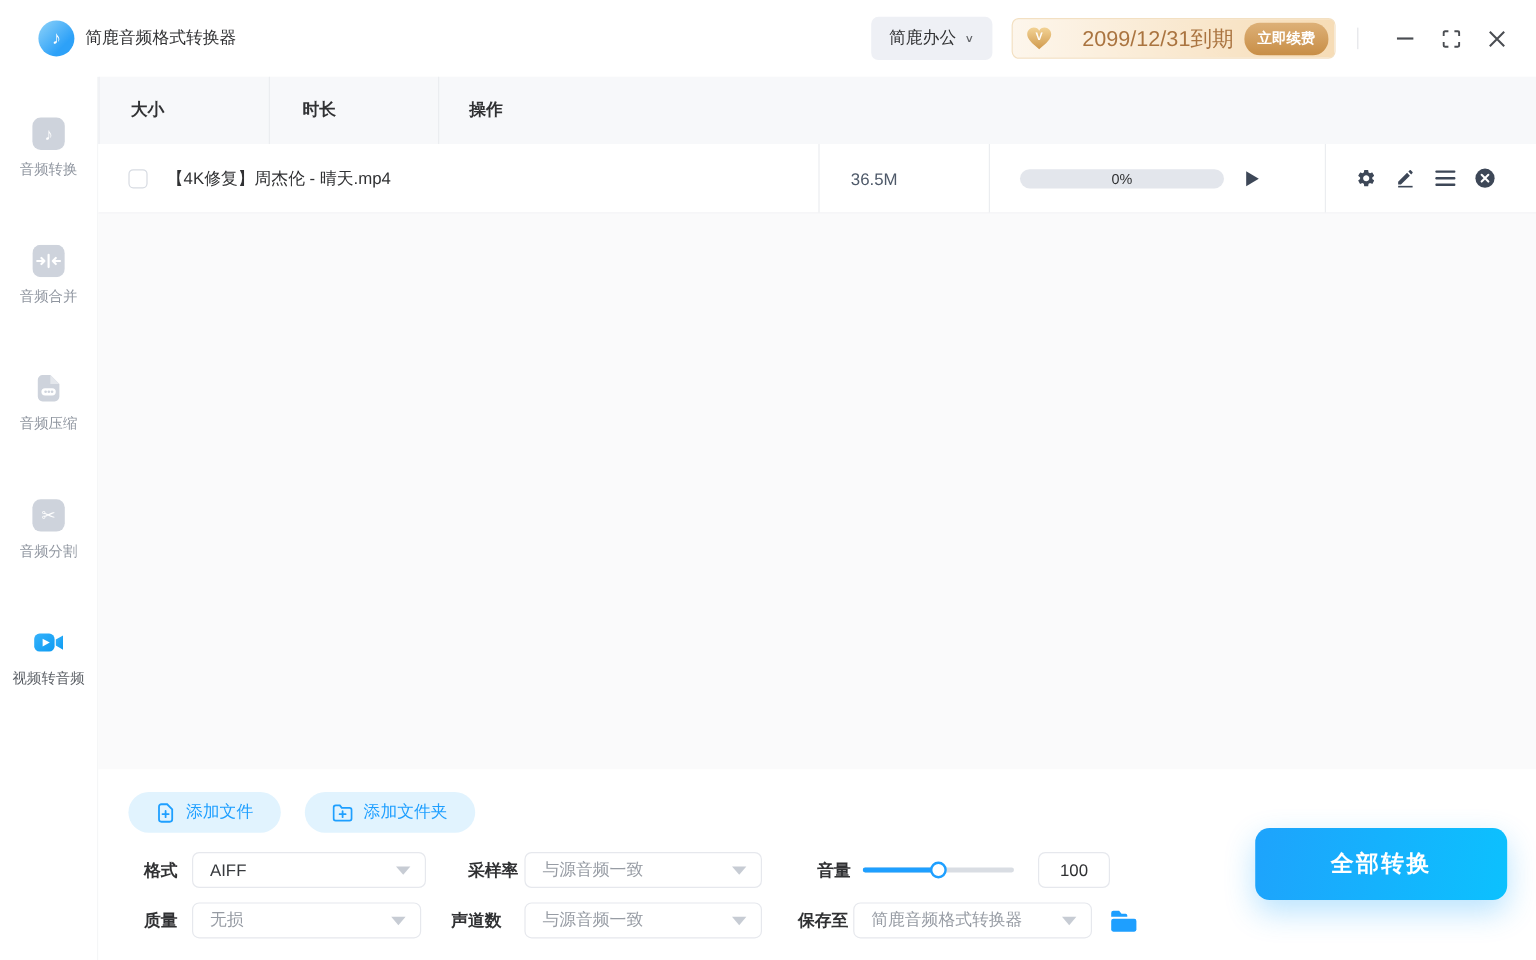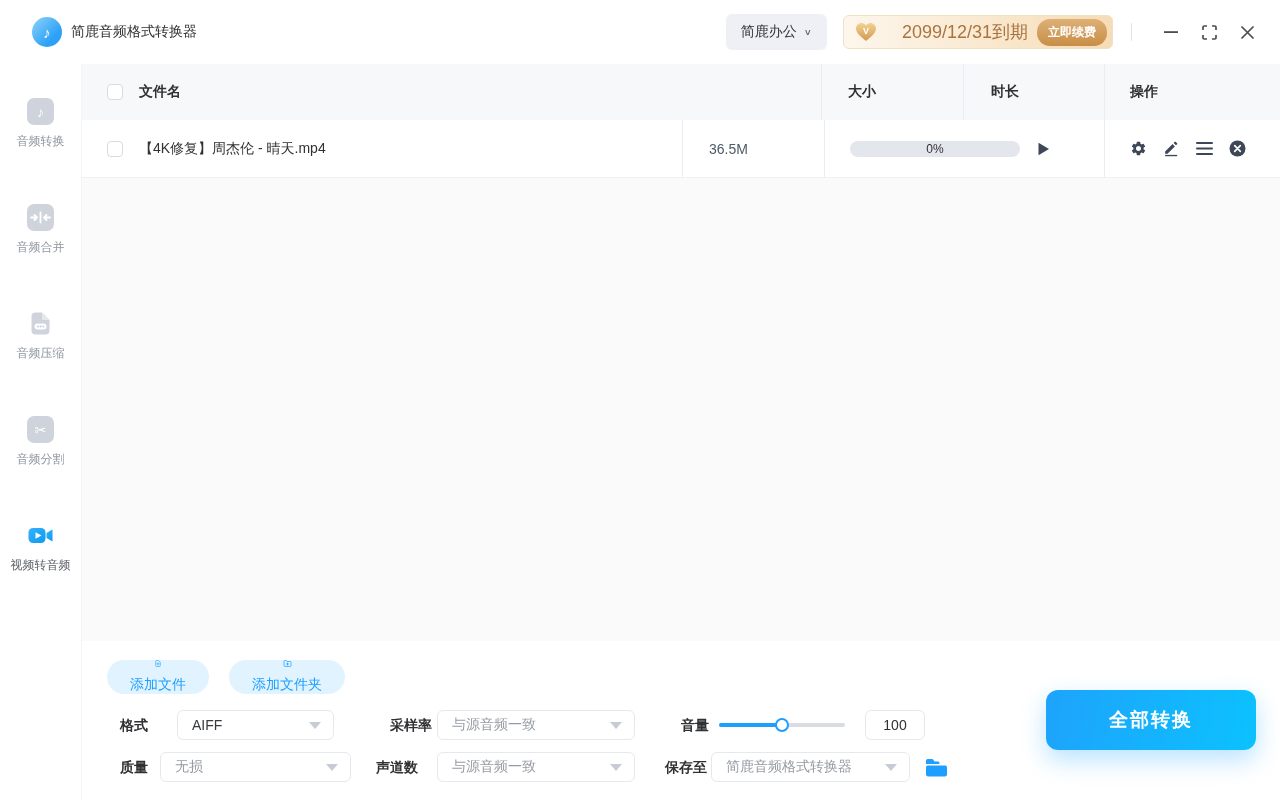--- a/index.html
+++ b/index.html
@@ -57,21 +57,21 @@
   .progress-label { position:absolute; inset:0; text-align:center; font-size:12px; line-height:16px; color:#303133; }
   .row-play { margin-left:17px; cursor:pointer; display:flex; align-items:center; }
   .op-icon { margin-right:16px; cursor:pointer; display:flex; align-items:center; }
 
   .filler { flex:1; background:#fafafb; }
 
   
   .panel { height:159px; background:#fff; position:relative; flex:0 0 auto; }
   .btn-row { position:absolute; left:25px; top:19px; display:flex; gap:20px; }
   .soft-btn { height:34px; border-radius:17px; background:#e1f3fe; color:#1e9fff; font-size:14px;
-    display:flex; align-items:center; gap:9px; padding:0 23px; cursor:pointer; white-space:nowrap;flex-direction:column; }
+    display:flex; align-items:center; gap:9px; padding:0 23px; cursor:pointer; white-space:nowrap; }
 
   .fld-label { position:absolute; font-size:14px; font-weight:bold; color:#303133; line-height:30px; }
   .select { position:absolute; height:30px; border:1px solid #e6e8ed; border-radius:6px; background:#fff;
     display:flex; align-items:center; padding:0 12px 0 14px; cursor:pointer; }
   .select .val { flex:1; font-size:14px; color:#979ca4; white-space:nowrap; overflow:hidden; }
   .select .val.dark { color:#36393d; }
   .caret-down { width:0; height:0; border-left:6px solid transparent; border-right:6px solid transparent;
     border-top:7px solid #c7ccd4; flex:0 0 auto; }
 
   .slider { position:absolute; width:126px; height:30px; cursor:pointer; }
@@ -202,24 +202,20 @@
           <path d="M8.5 10.2 L14.5 13.5 L8.5 16.8 Z" fill="#fff"></path>
         </svg>
       </div>
       <div class="side-label">视频转音频</div>
     </div>
   </div>
 
   <div class="content">
 
     <div class="thead">
-      <div class="c c1">
-        <div class="checkbox"></div>
-        <span class="th-label">文件名</span>
-      </div>
       <div class="c c2">
           <span class="th-label">大小</span>
         </div>
       <div class="c c3">
           <span class="th-label">时长</span>
         </div>
       <div class="c c5">
           <span class="th-label">操作</span>
         </div>
     </div>
@@ -286,21 +282,21 @@
         <div class="soft-btn">
           <svg width="17" height="15" viewBox="0 0 17 15" fill="none" stroke="#1e9fff" stroke-width="1.5">
             <path d="M1 3 A1.8 1.8 0 0 1 2.8 1.2 H6.2 L7.8 3.2 H14.2 A1.8 1.8 0 0 1 16 5 V12 A1.8 1.8 0 0 1 14.2 13.8 H2.8 A1.8 1.8 0 0 1 1 12 Z"></path>
             <path d="M8.5 6 V11 M6 8.5 H11" stroke-linecap="round"></path>
           </svg>
           <span>添加文件夹</span>
         </div>
       </div>
 
       <span class="fld-label" style="left:38px; top:69px;">格式</span>
-      <div class="select" style="left:95px; top:69px; width:157px;">
+      <div class="select" style="left:78px; top:69px; width:195px;">
         <span class="val dark">AIFF</span>
         <span class="caret-down"></span>
       </div>
 
       <span class="fld-label" style="left:308px; top:69px;">采样率</span>
       <div class="select" style="left:355px; top:69px; width:198px;">
         <span class="val">与源音频一致</span>
         <span class="caret-down"></span>
       </div>
 

